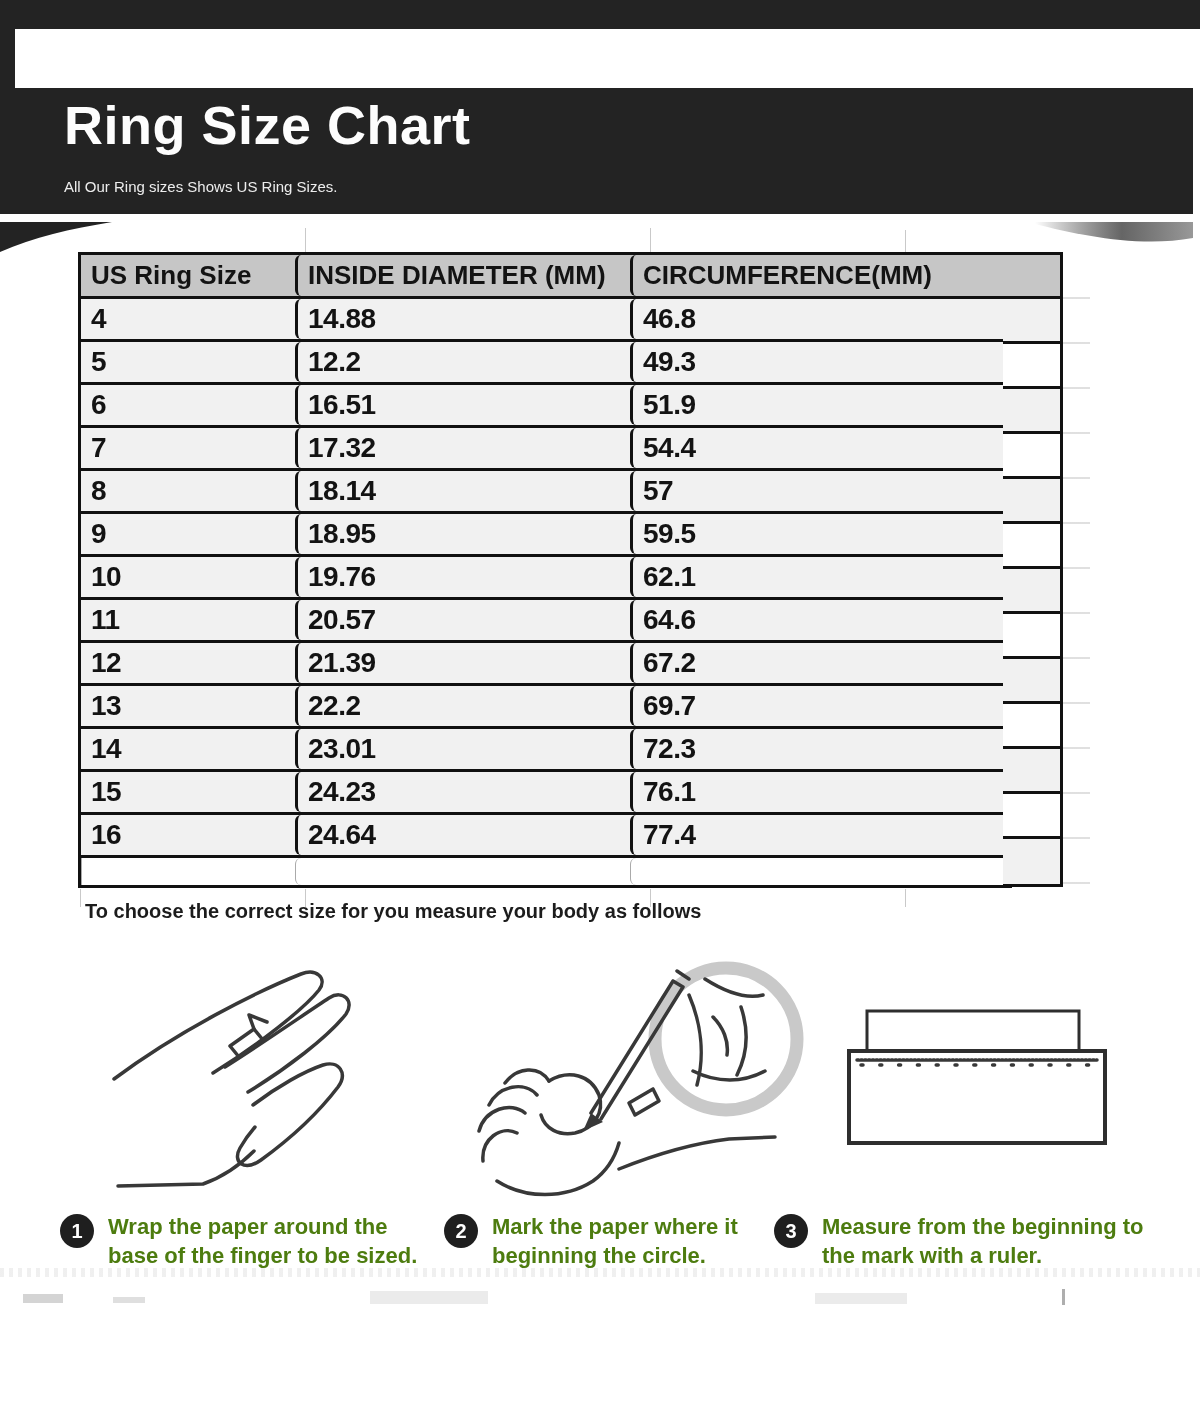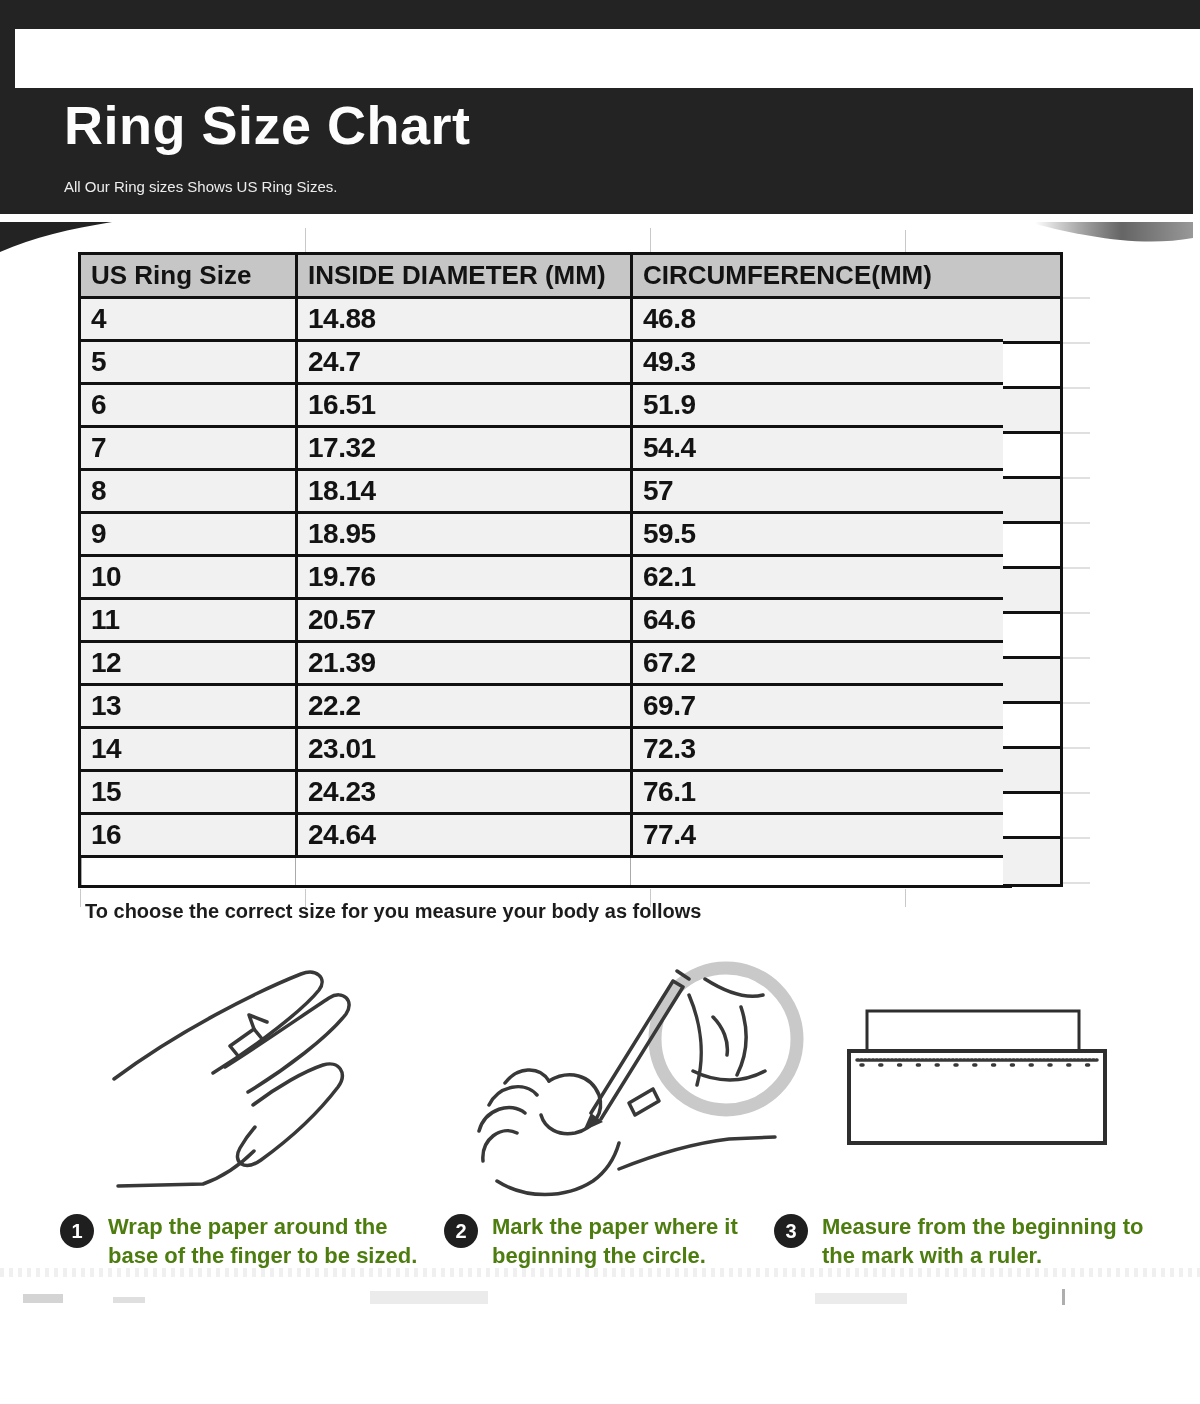--- a/index.html
+++ b/index.html
@@ -17,21 +17,21 @@
 
   
   .ringtable { position:absolute; left:78px; top:252px; width:934px; border:3px solid #111; background:#0c4a6e; }
   .tr { display:grid; grid-template-columns:214px 335px 1fr; height:43px; border-bottom:3px solid #111; background:#f1f1f1; }
   .tr.thead { height:44px; background:#c6c6c6; }
   .tr.tempty { height:27px; border-bottom:none; background:#fff; }
   .tr:last-child { border-bottom:none; }
   .td, .th { display:flex; align-items:center; padding-left:10px; font-weight:700; color:#131313; overflow:hidden; white-space:nowrap; }
   .th { font-size:26px; }
   .td { font-size:28px; letter-spacing:-0.5px; }
-  .td:nth-child(n+2), .th:nth-child(n+2) { border-left:3px solid #111; }
+  .td:nth-child(n+2), .th:nth-child(n+2) { border-left:3px solid #111;border-radius:6px; }
   .tempty .td { border-left:1px solid #aaa; }
 
   
   .ghost-col { position:absolute; left:1003px; top:252px; width:60px; border:3px solid #111; border-left:none; background:#fff; }
   .gcell { height:45px; border-bottom:3px solid #111; background:#fff; }
   .gcell.gh { height:44px; background:#c6c6c6; }
   .gcell.gg { background:#f1f1f1; }
   .gcell:last-child { border-bottom:none; }
   .ghost-ticks { position:absolute; left:1063px; top:254px; width:27px; height:630px;
     background:repeating-linear-gradient(180deg, transparent 0 43px, #d8d8d8 43px 45px); opacity:.8; }
@@ -111,21 +111,21 @@
       <div class="th">INSIDE DIAMETER (MM)</div>
       <div class="th">CIRCUMFERENCE(MM)</div>
     </div>
     <div class="tr">
       <div class="td">4</div>
       <div class="td">14.88</div>
       <div class="td">46.8</div>
     </div>
     <div class="tr">
       <div class="td">5</div>
-      <div class="td">24.7</div>
+      <div class="td">12.2</div>
       <div class="td">49.3</div>
     </div>
     <div class="tr">
       <div class="td">6</div>
       <div class="td">16.51</div>
       <div class="td">51.9</div>
     </div>
     <div class="tr">
       <div class="td">7</div>
       <div class="td">17.32</div>

